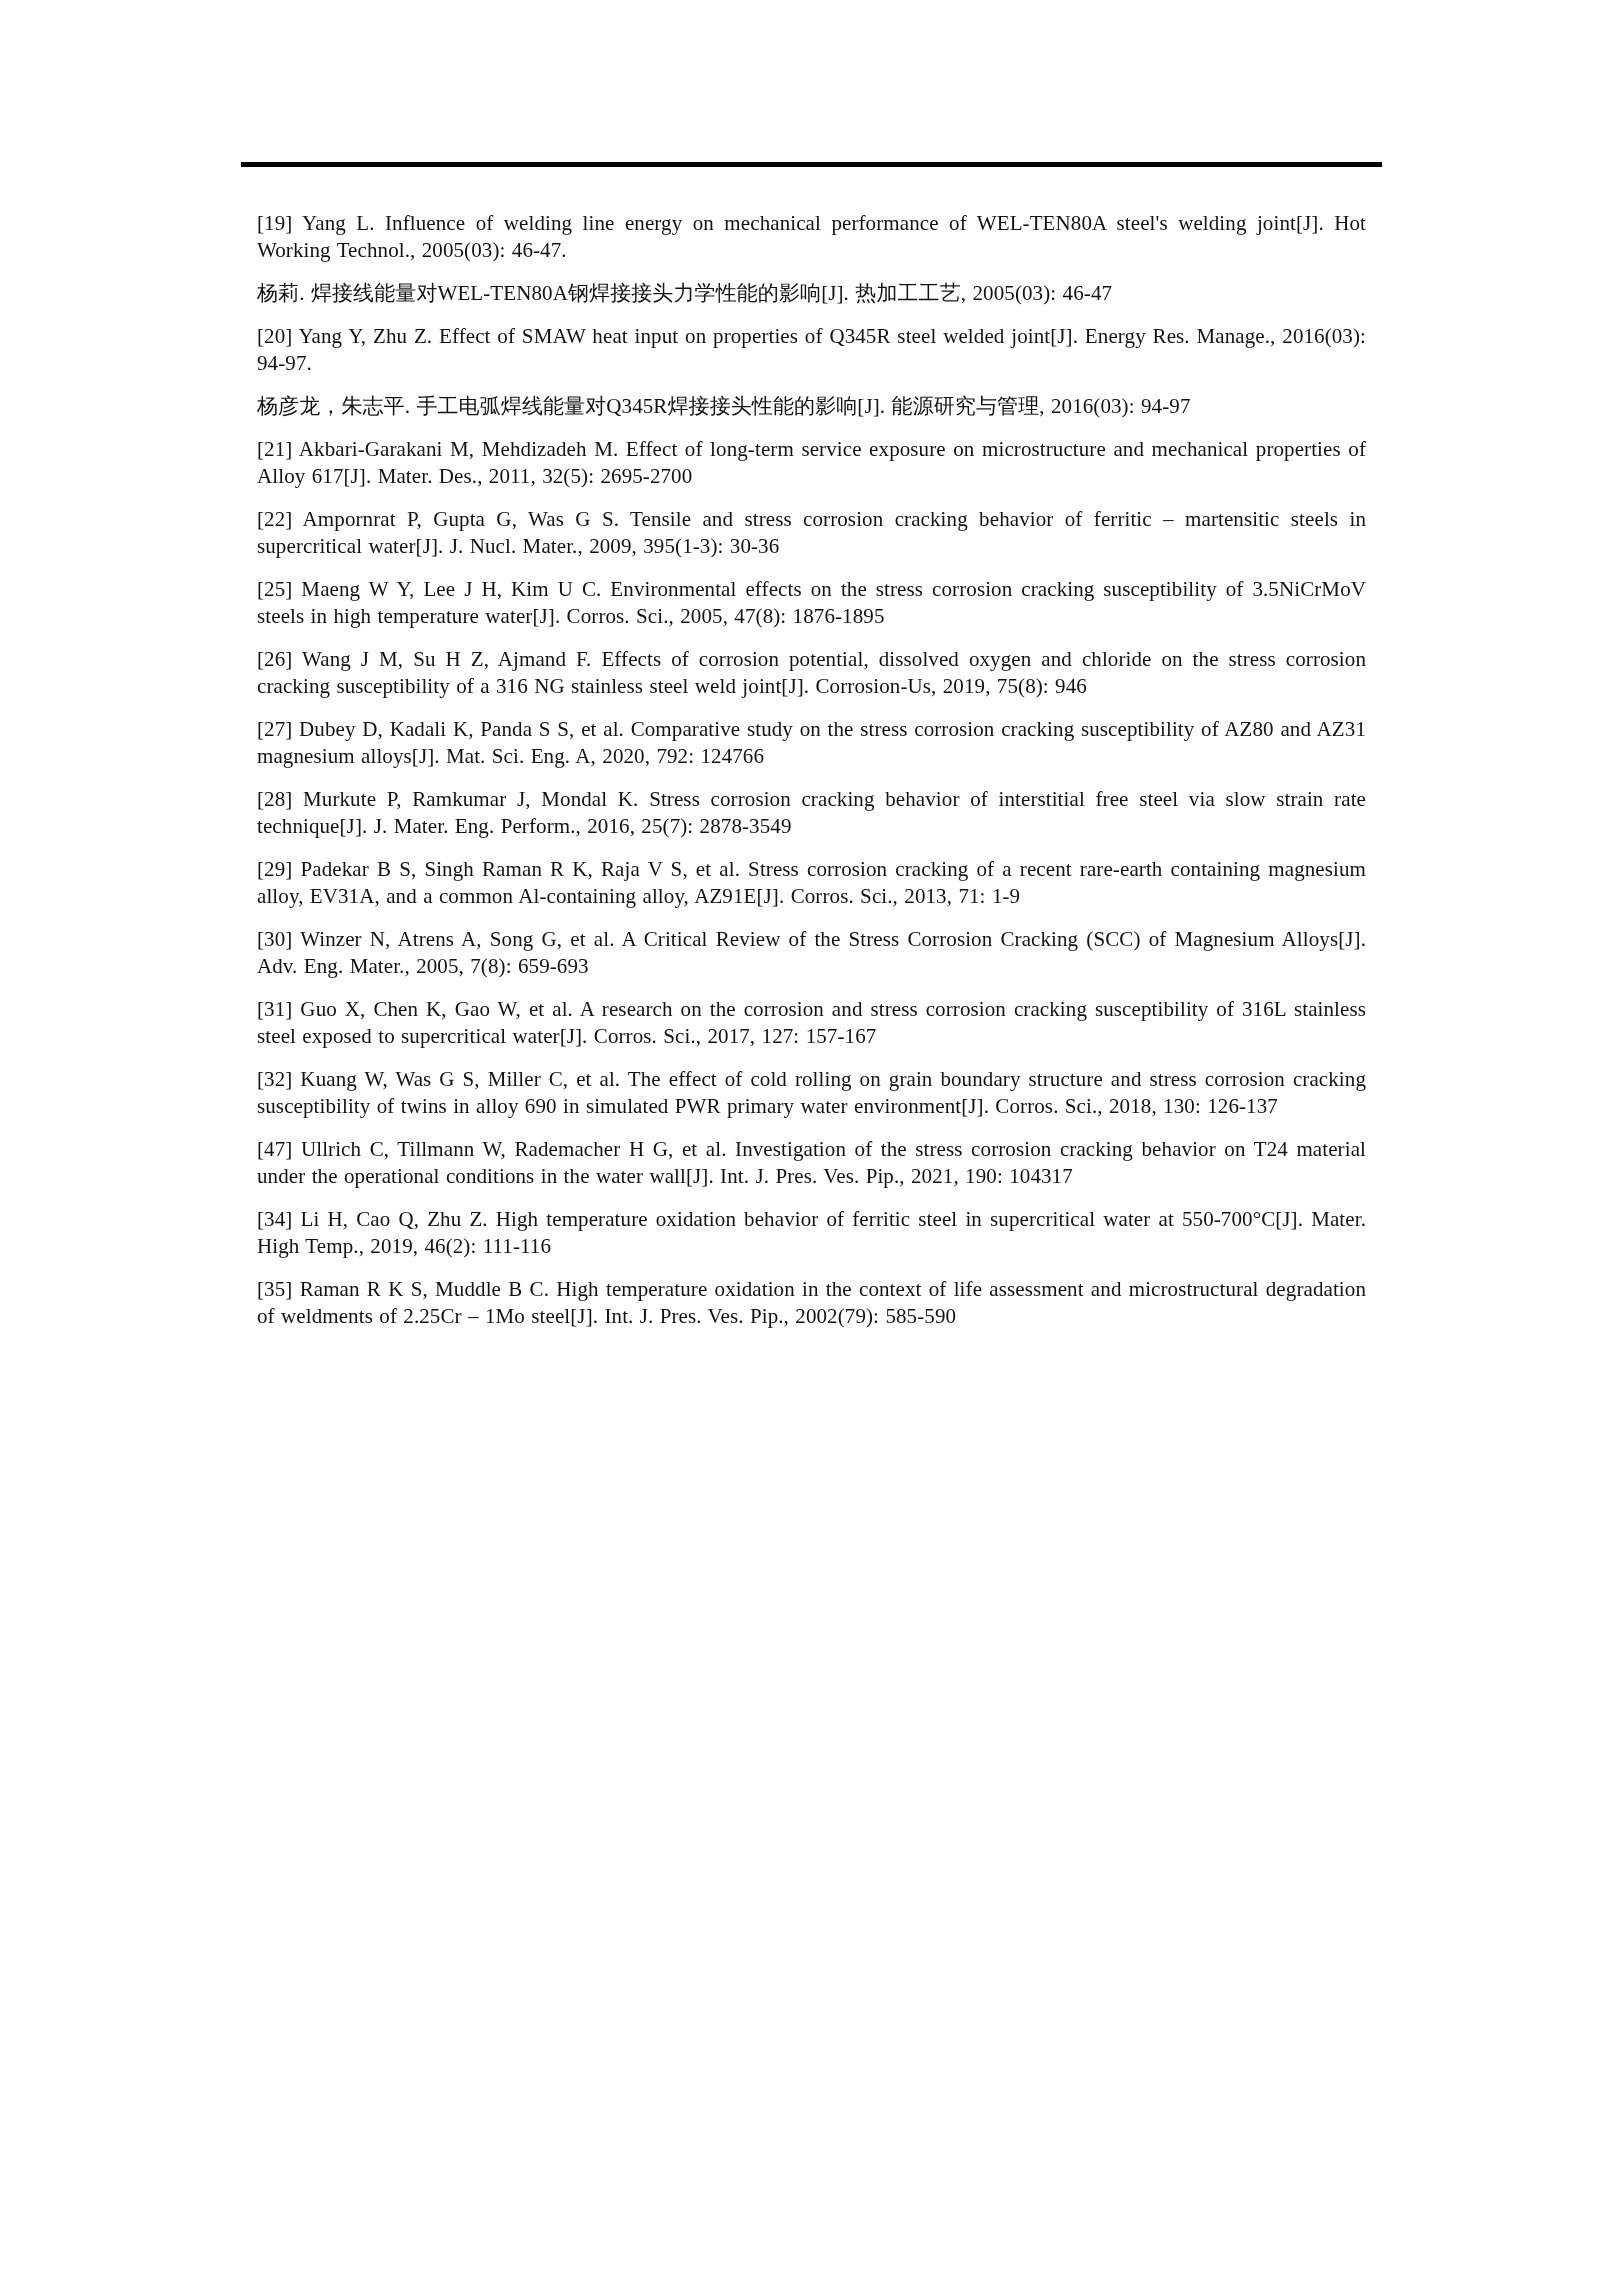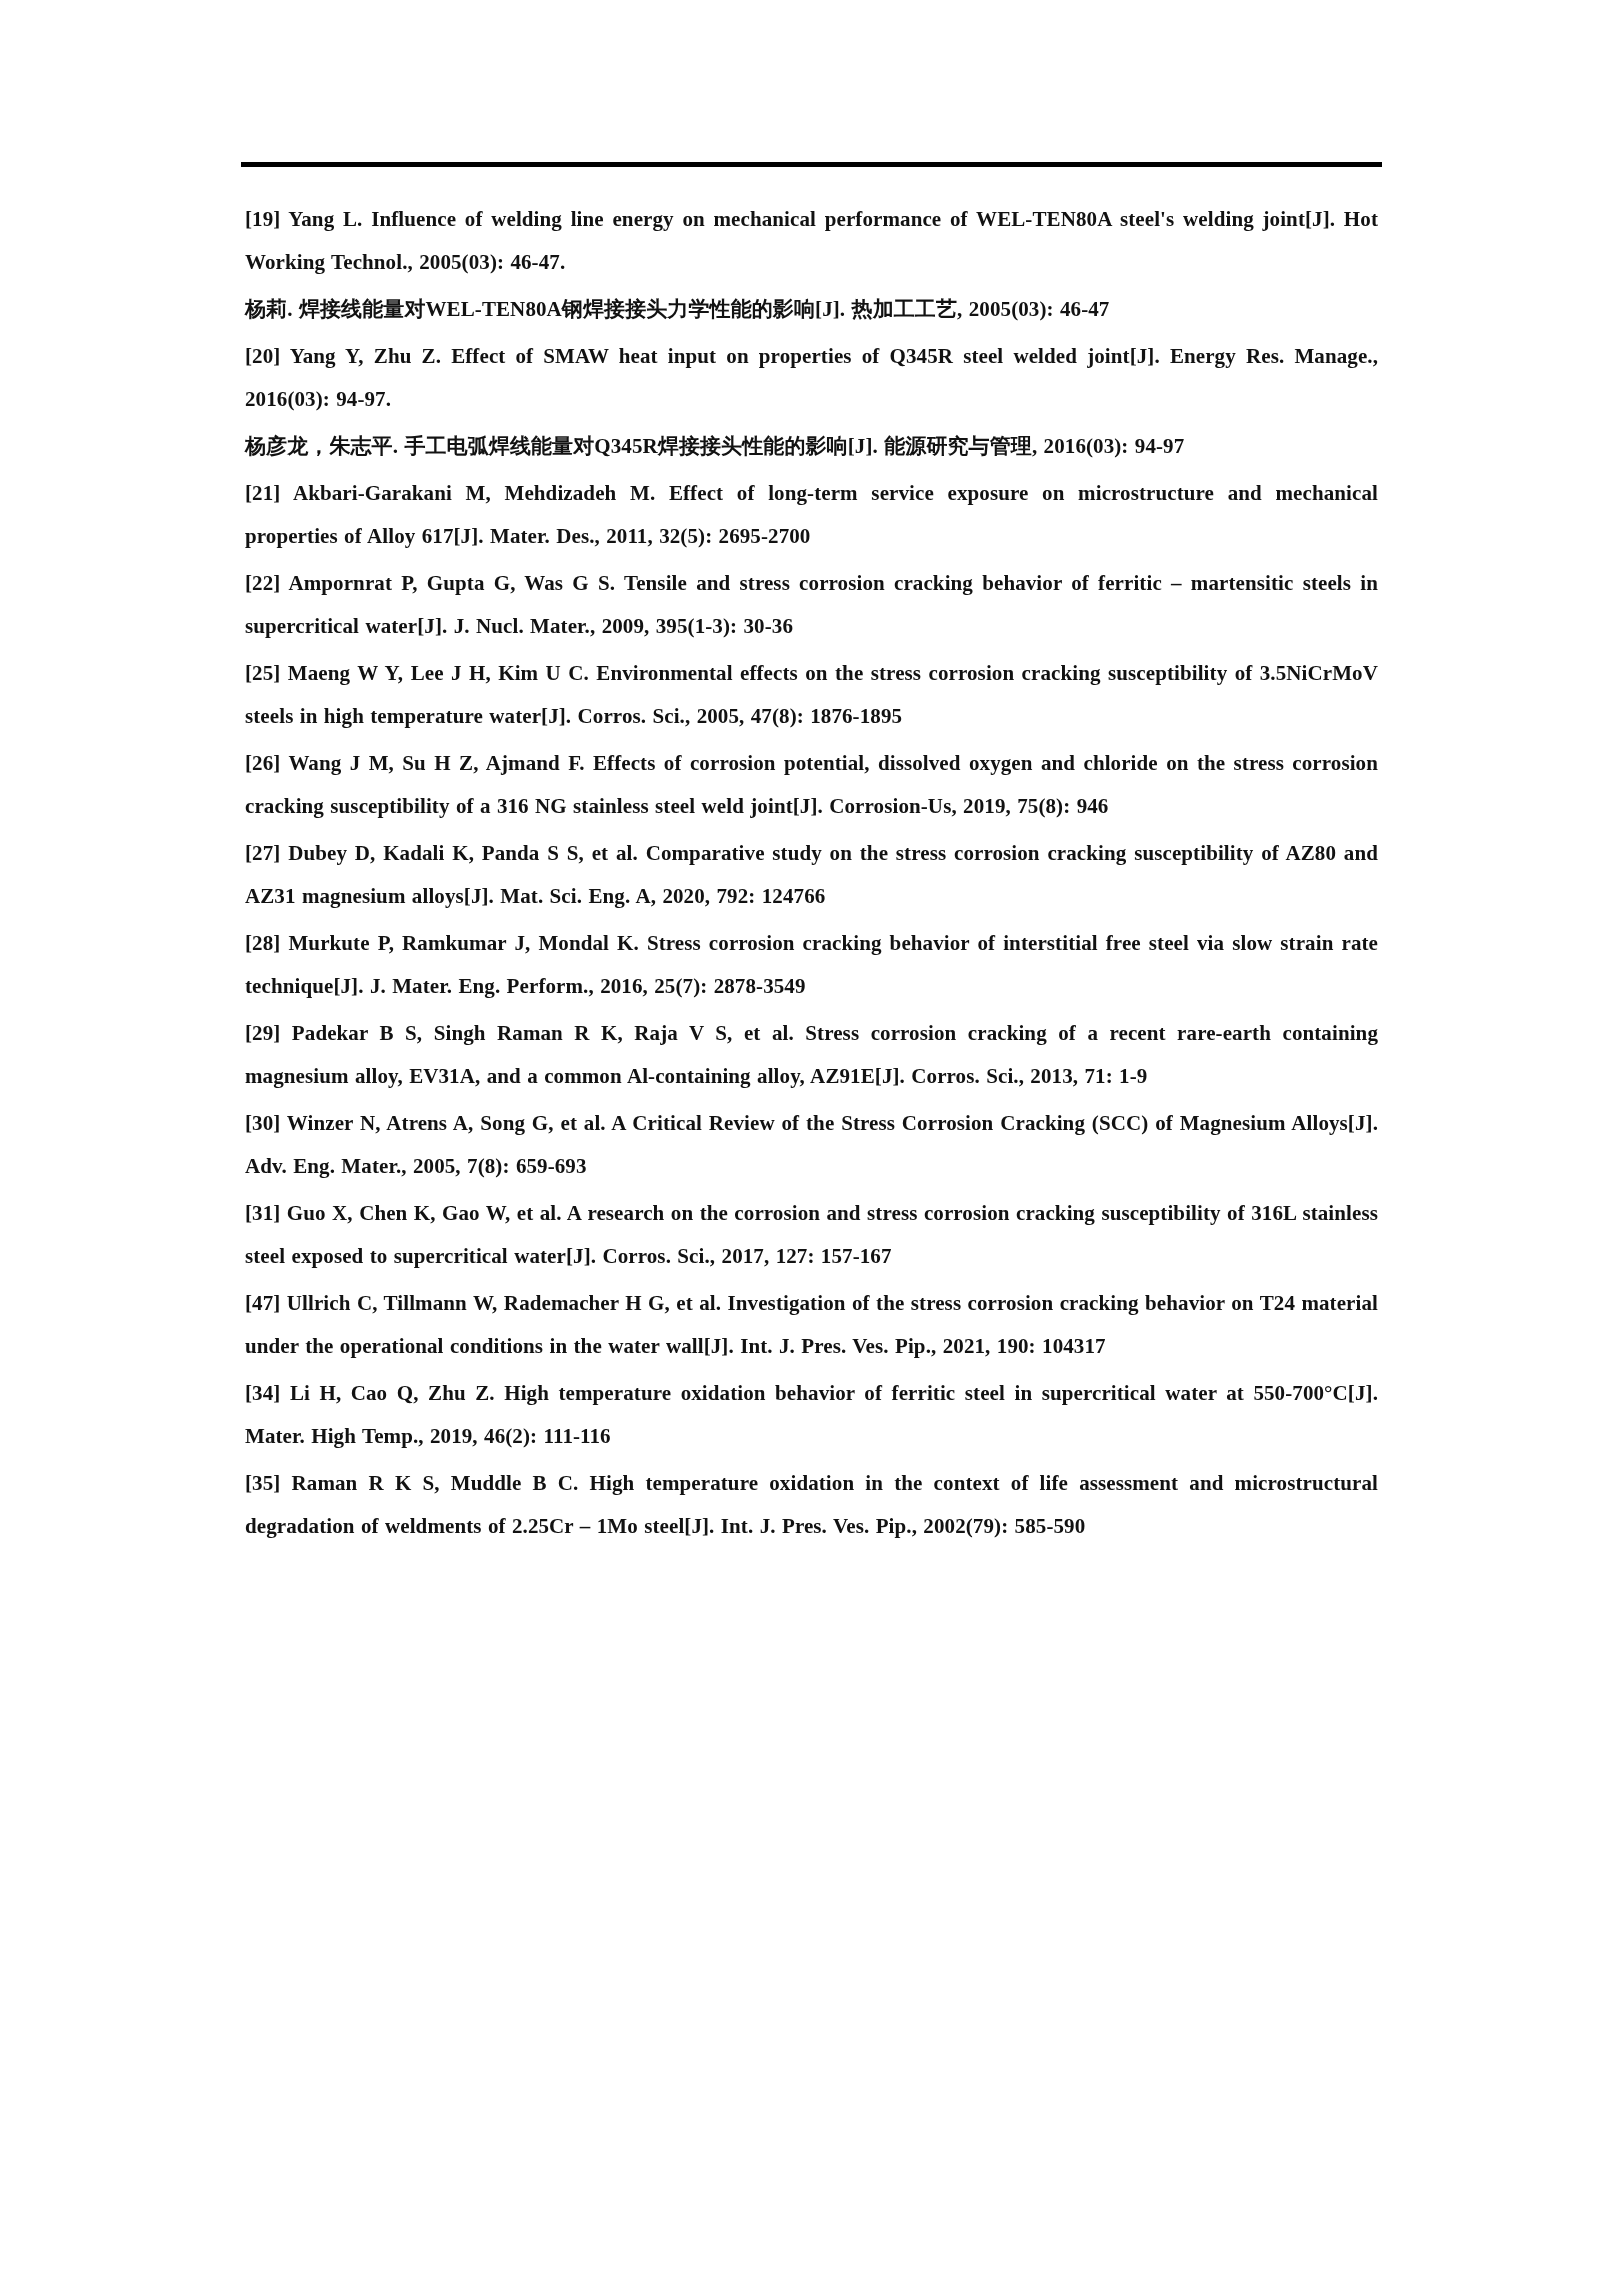--- a/index.html
+++ b/index.html
@@ -26,27 +26,26 @@
   }
   .refs {
     position: absolute;
     left: 241px;
     top: 194px;
     width: 1141px;
     font-size: 21px;
     letter-spacing: 0.1px;
   }
   .refs p {
-    margin: 4px;
+    margin: 16px;
     padding: 0;
-    line-height: 43px;
+    line-height: 27px;
     text-align: justify;
     text-justify: inter-word;
     word-spacing: 1px;
-    font-weight: bold;
   }
 </style>
 </head>
 <body>
 
 <div class="page">
   <div class="header-rule"></div>
   <div class="refs">
     <p>[19] Yang L. Influence of welding line energy on mechanical performance of WEL-TEN80A steel's welding joint[J]. Hot Working Technol., 2005(03): 46-47.</p>
     <p>杨莉. 焊接线能量对WEL-TEN80A钢焊接接头力学性能的影响[J]. 热加工工艺, 2005(03): 46-47</p>
@@ -54,18 +53,19 @@
     <p>杨彦龙，朱志平. 手工电弧焊线能量对Q345R焊接接头性能的影响[J]. 能源研究与管理, 2016(03): 94-97</p>
     <p>[21] Akbari-Garakani M, Mehdizadeh M. Effect of long-term service exposure on microstructure and mechanical properties of Alloy 617[J]. Mater. Des., 2011, 32(5): 2695-2700</p>
     <p>[22] Ampornrat P, Gupta G, Was G S. Tensile and stress corrosion cracking behavior of ferritic – martensitic steels in supercritical water[J]. J. Nucl. Mater., 2009, 395(1-3): 30-36</p>
     <p>[25] Maeng W Y, Lee J H, Kim U C. Environmental effects on the stress corrosion cracking susceptibility of 3.5NiCrMoV steels in high temperature water[J]. Corros. Sci., 2005, 47(8): 1876-1895</p>
     <p>[26] Wang J M, Su H Z, Ajmand F. Effects of corrosion potential, dissolved oxygen and chloride on the stress corrosion cracking susceptibility of a 316 NG stainless steel weld joint[J]. Corrosion-Us, 2019, 75(8): 946</p>
     <p>[27] Dubey D, Kadali K, Panda S S, et al. Comparative study on the stress corrosion cracking susceptibility of AZ80 and AZ31 magnesium alloys[J]. Mat. Sci. Eng. A, 2020, 792: 124766</p>
     <p>[28] Murkute P, Ramkumar J, Mondal K. Stress corrosion cracking behavior of interstitial free steel via slow strain rate technique[J]. J. Mater. Eng. Perform., 2016, 25(7): 2878-3549</p>
     <p>[29] Padekar B S, Singh Raman R K, Raja V S, et al. Stress corrosion cracking of a recent rare-earth containing magnesium alloy, EV31A, and a common Al-containing alloy, AZ91E[J]. Corros. Sci., 2013, 71: 1-9</p>
     <p>[30] Winzer N, Atrens A, Song G, et al. A Critical Review of the Stress Corrosion Cracking (SCC) of Magnesium Alloys[J]. Adv. Eng. Mater., 2005, 7(8): 659-693</p>
     <p>[31] Guo X, Chen K, Gao W, et al. A research on the corrosion and stress corrosion cracking susceptibility of 316L stainless steel exposed to supercritical water[J]. Corros. Sci., 2017, 127: 157-167</p>
+    <p>[32] Kuang W, Was G S, Miller C, et al. The effect of cold rolling on grain boundary structure and stress corrosion cracking susceptibility of twins in alloy 690 in simulated PWR primary water environment[J]. Corros. Sci., 2018, 130: 126-137</p>
     <p>[47] Ullrich C, Tillmann W, Rademacher H G, et al. Investigation of the stress corrosion cracking behavior on T24 material under the operational conditions in the water wall[J]. Int. J. Pres. Ves. Pip., 2021, 190: 104317</p>
     <p>[34] Li H, Cao Q, Zhu Z. High temperature oxidation behavior of ferritic steel in supercritical water at 550-700°C[J]. Mater. High Temp., 2019, 46(2): 111-116</p>
     <p>[35] Raman R K S, Muddle B C. High temperature oxidation in the context of life assessment and microstructural degradation of weldments of 2.25Cr – 1Mo steel[J]. Int. J. Pres. Ves. Pip., 2002(79): 585-590</p>
   </div>
 </div>
 
 
 </body></html>

